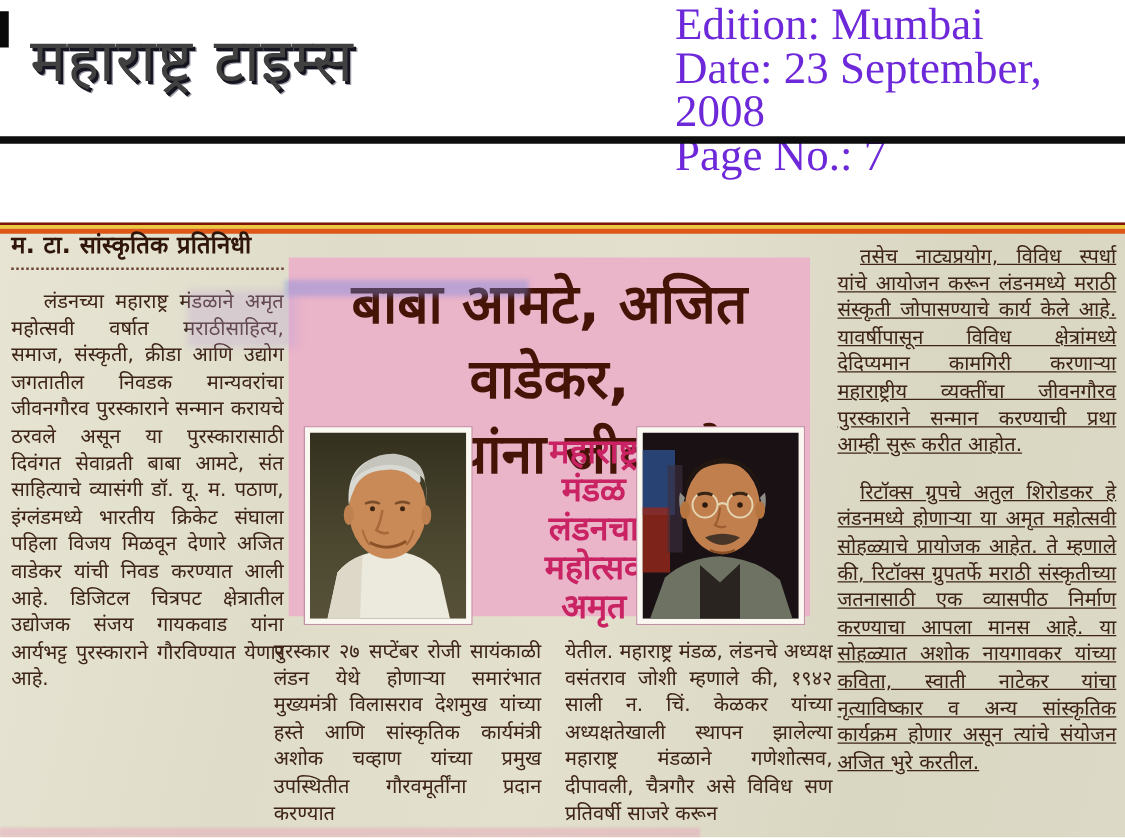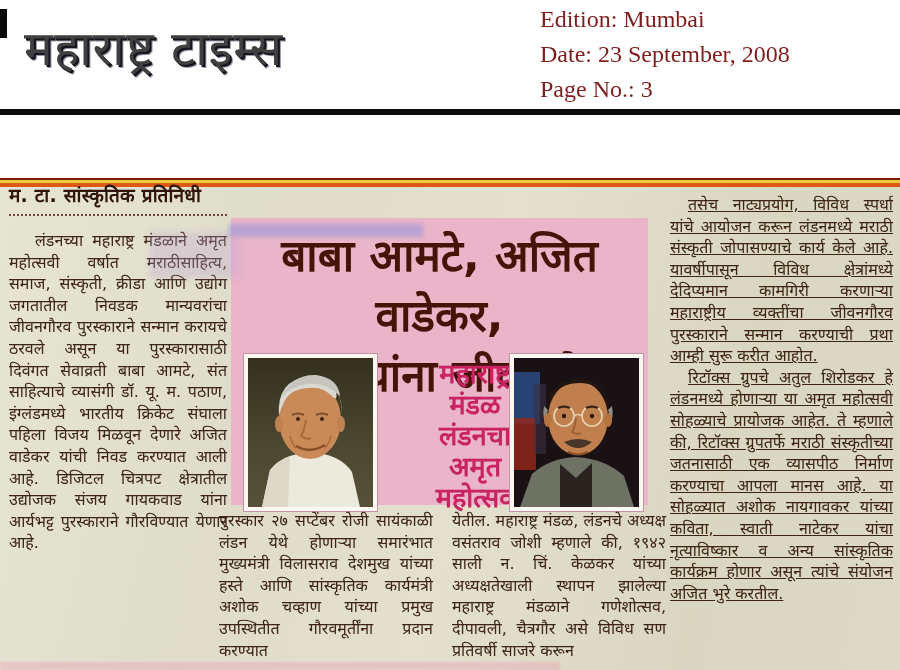--- a/index.html
+++ b/index.html
@@ -11,21 +11,21 @@
   
   .corner-mark{position:absolute;left:0;top:9px;width:7px;height:29px;background:#0a0a0a;}
   .masthead{
     position:absolute;left:24px;top:14px;width:420px;
     font-size:48px;font-weight:normal;color:#404040;
     text-shadow:2px 2px 0 #15151f, 3px 3px 0 #9a9aa6;
     letter-spacing:1px;white-space:nowrap;
   }
   .meta-block{
     position:absolute;left:540px;top:2px;width:350px;
-    font-family:"Liberation Serif",serif;font-size:24px;line-height:35px;color:#7f1d1d;
+    font-family:"Liberation Serif",serif;font-size:36px;line-height:35px;color:#6d28d9;
   }
   .header-divider{position:absolute;left:0;top:109px;width:900px;height:6px;background:#0d0d0d;}
 
   
   .article-scan{
     position:absolute;left:0;top:178px;width:900px;height:492px;
     background:linear-gradient(103deg,#e7e4d3 0%,#dfddca 28%,#e3e0ce 52%,#d9d7c2 78%,#dcd9c6 100%);
     color:#3d2416;
   }
   .rule-top-dark{position:absolute;left:0;top:0;width:900px;height:2px;background:#7c1708;}
@@ -39,59 +39,59 @@
   .u-seg{text-underline-offset:3px;text-decoration-thickness:1.5px;}
 
   .left-column{position:absolute;left:9px;top:4px;width:218px;}
   .kicker{
     font-size:19px;font-weight:bold;color:#2f150a;letter-spacing:0.2px;
     padding-bottom:6px;border-bottom:2px dotted #6e4434;margin-bottom:14px;white-space:nowrap;
   }
 
   
   .pink-box{
-    position:absolute;left:231px;top:40px;width:417px;height:287px;
+    position:absolute;left:231px;top:28px;width:417px;height:287px;
     background:#eab4c9;
   }
   .headline{ text-align:center;padding-top:8px;
     font-weight:bold;color:#461407;font-size:44px;line-height:60px;letter-spacing:0px;}
   .photo-frame{
     position:absolute;top:136px;width:125px;height:149px;
     background:#fbf8f2;border:4px solid #fbf8f2;box-shadow:0 0 0 1px #c390a6;
   }
   .photo-left{left:13px;}
   .photo-right{left:279px;}
   .photo-frame svg{display:block;width:100%;height:100%;}
   .event-caption{
     position:absolute;left:148px;top:140px;width:128px;text-align:center;
     font-weight:bold;color:#c92363;font-size:27px;line-height:31px;margin-left:32px;
   }
 
   .mid-left-column{position:absolute;left:219px;top:332px;width:214px;}
   .mid-right-column{position:absolute;left:452px;top:332px;width:214px;}
   .right-column{position:absolute;left:670px;top:16px;width:223px;text-decoration:underline;}
-  .right-column p + p{margin-top:0;}
+  .right-column p + p{margin-top:16px;}
 
   
   .artifact{position:absolute;pointer-events:none;}
   .streak-blue{left:228px;top:224px;width:195px;height:13px;background:rgba(110,135,225,0.38);filter:blur(2px);}
   .smudge-lavender{left:150px;top:232px;width:88px;height:46px;background:rgba(188,160,214,0.30);filter:blur(3px);}
   .smudge-pink-bottom{left:0;top:662px;width:560px;height:8px;background:rgba(230,165,185,0.45);filter:blur(1px);}
 </style>
 </head>
 <body>
 
 <div class="corner-mark"></div>
 
 <div class="masthead">महाराष्ट्र टाइम्स</div>
 
 <div class="meta-block">
   <div>Edition: Mumbai</div>
   <div>Date: 23 September, 2008</div>
-  <div>Page No.: 3</div>
+  <div>Page No.: 7</div>
 </div>
 
 <div class="header-divider"></div>
 
 <div class="article-scan">
   <div class="rule-top-dark"></div>
   <div class="rule-top-yellow"></div>
   <div class="rule-top-orange"></div>
 
   <div class="left-column">
@@ -132,22 +132,22 @@
         <path d="M83 78 Q81 86 77 90" stroke="#a9693a" stroke-width="1.5" fill="none"></path>
         <ellipse cx="31" cy="66" rx="4" ry="8" fill="#bf8150"></ellipse>
         <ellipse cx="93" cy="66" rx="4" ry="8" fill="#bf8150"></ellipse>
       </svg>
     </div>
 
     <div class="event-caption">
       <div>महाराष्ट्र</div>
       <div>मंडळ</div>
       <div>लंडनचा</div>
+      <div>महोत्सव</div>
       <div>अमृत</div>
-      <div>महोत्सव</div>
     </div>
 
     <div class="photo-frame photo-right">
       <svg viewBox="0 0 125 149" preserveAspectRatio="none">
         <rect x="0" y="0" width="125" height="149" fill="#191114"></rect>
         <rect x="0" y="14" width="26" height="52" fill="#2b4c84" opacity="0.85"></rect>
         <rect x="0" y="60" width="22" height="52" fill="#97281c" opacity="0.8"></rect>
         <rect x="20" y="26" width="12" height="70" fill="#3c3140" opacity="0.6"></rect>
         <path d="M6 149 L18 116 Q36 100 62 99 Q92 101 110 118 L120 149 Z" fill="#6d7263"></path>
         <path d="M46 106 L62 120 L78 105 L78 149 L46 149 Z" fill="#2a2420"></path>

